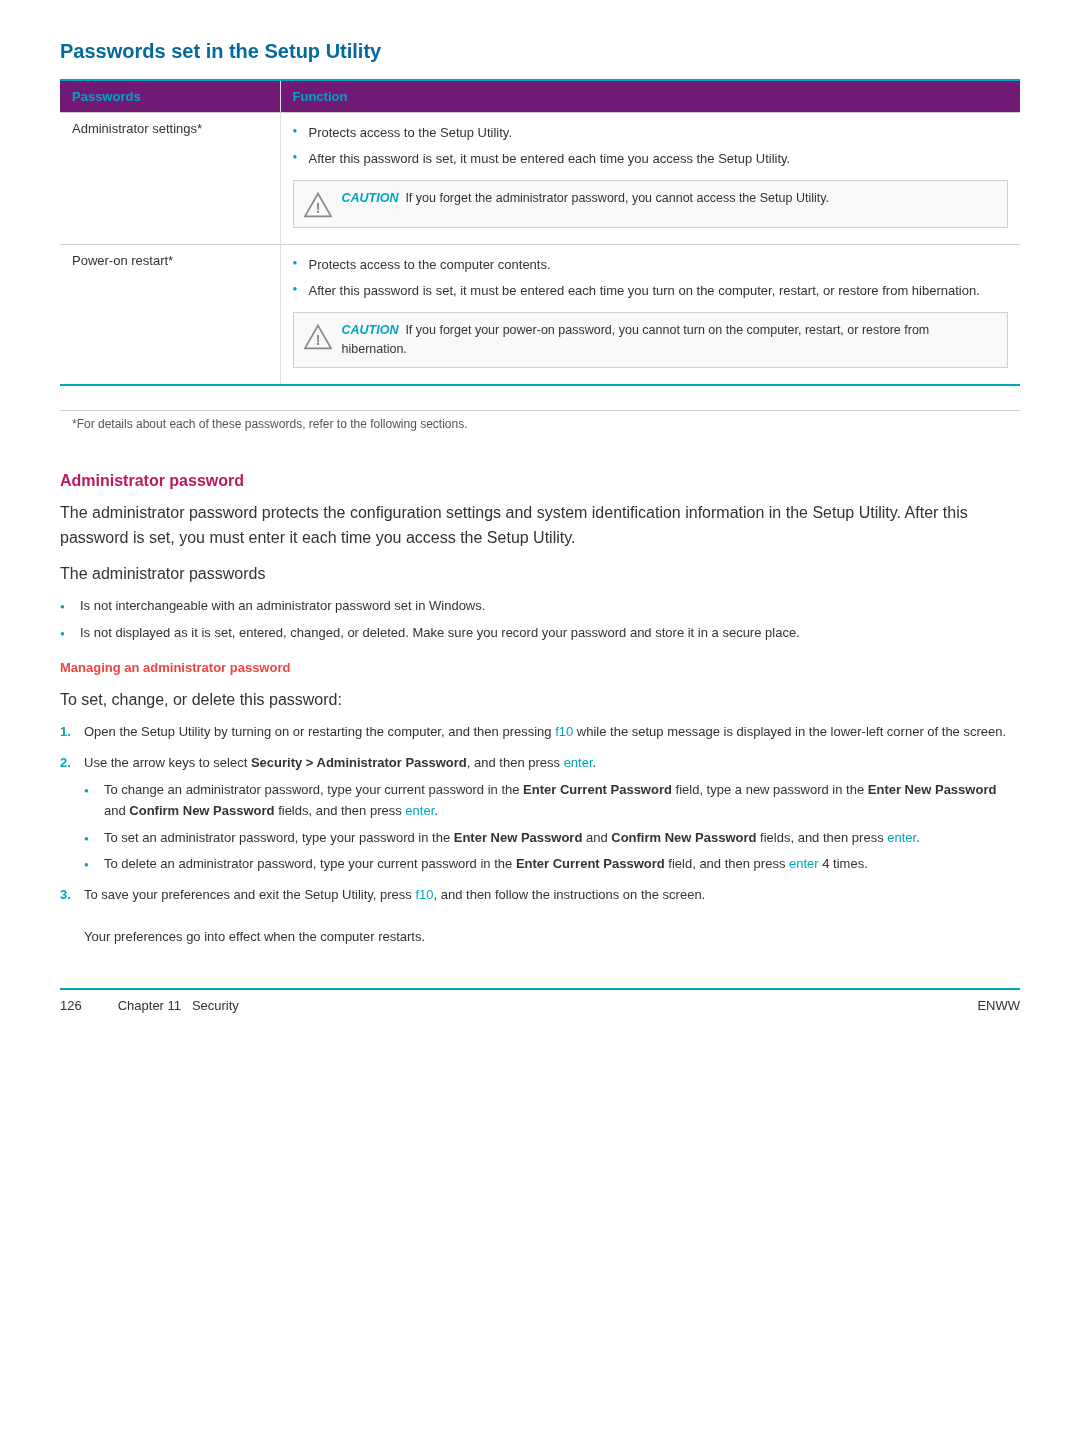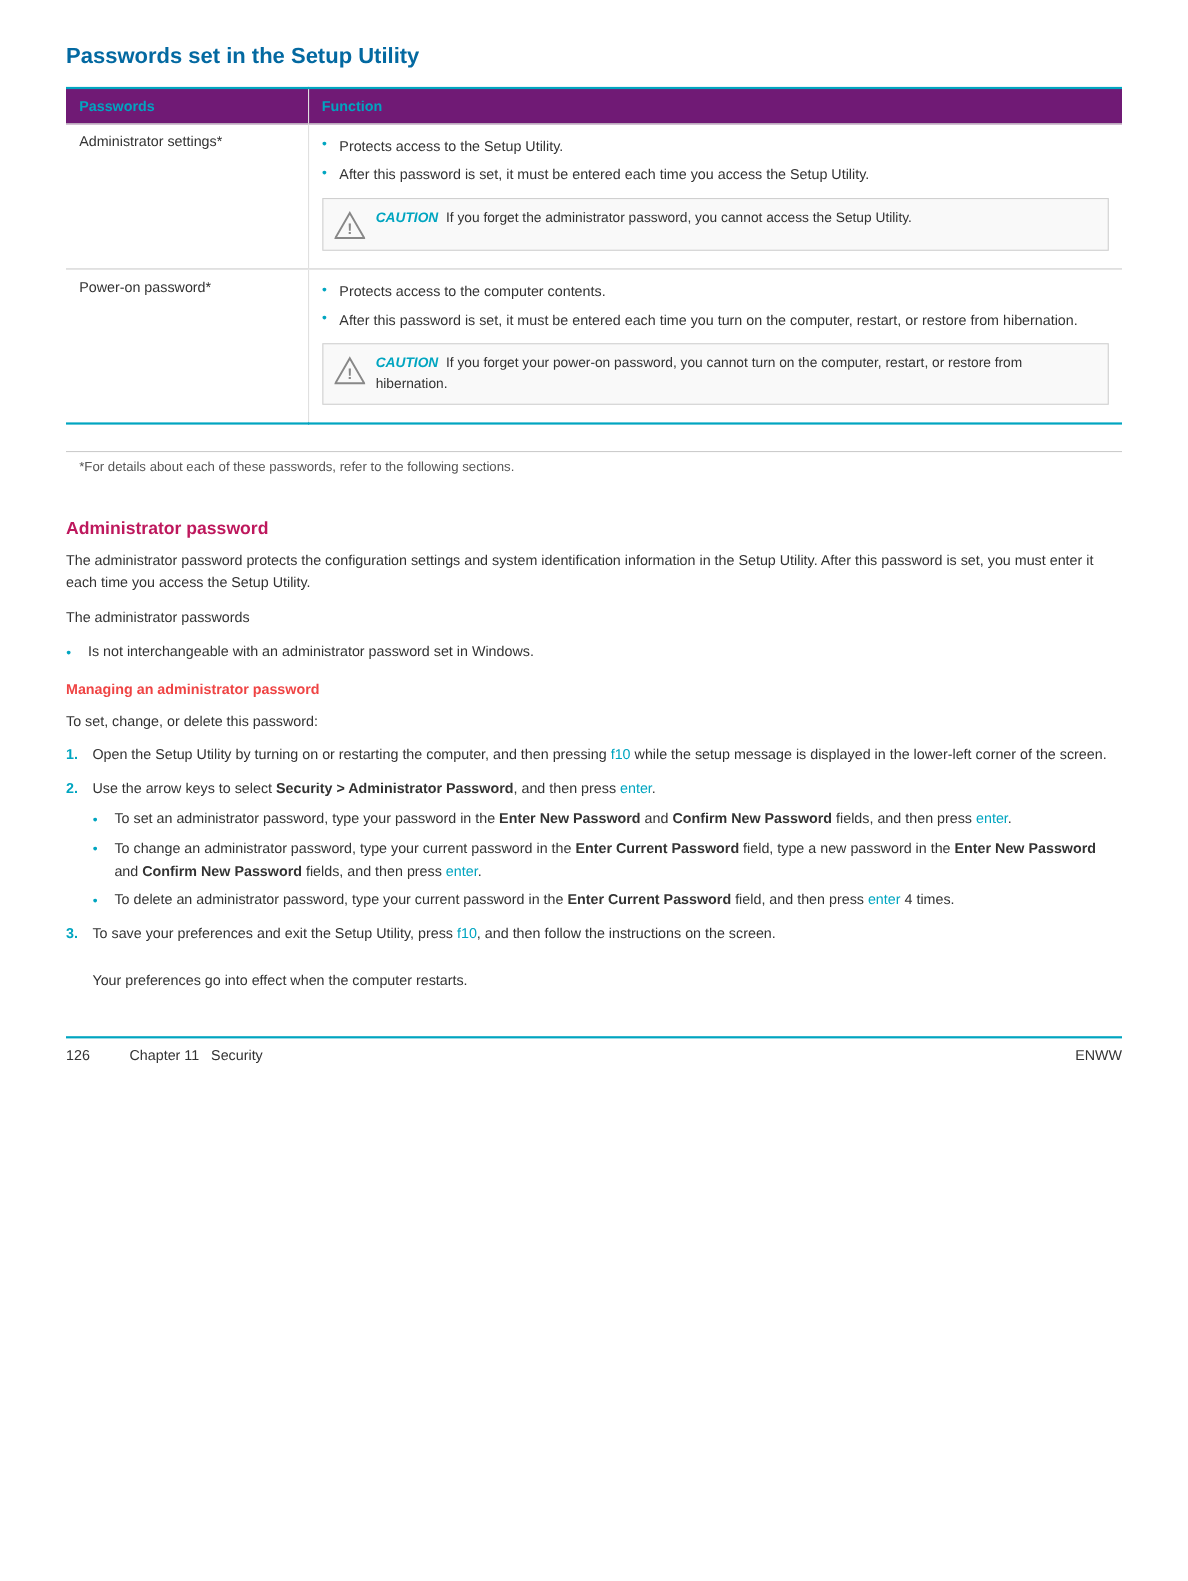--- a/index.html
+++ b/index.html
@@ -124,21 +124,21 @@
 
     
     h2.section-title {
       font-size: 16px;
       font-weight: bold;
       color: #be185d;
       margin: 20px 0 10px 0;
     }
 
     .section-para {
-      font-size: 13px;
+      font-size: 16px;
       line-height: 1.6;
       margin-bottom: 10px;
     }
 
     .section-bullet-list {
       list-style: none;
       padding: 0;
       margin: 0 0 10px 0;
     }
 
@@ -267,21 +267,21 @@
           </svg>
           <div class="caution-text">
             <span class="caution-label">CAUTION</span>
             &nbsp;If you forget the administrator password, you cannot access the Setup Utility.
           </div>
         </div>
       </td>
     </tr>
 
     <tr>
-      <td class="col-password">Power-on password*</td>
+      <td class="col-password">Power-on restart*</td>
       <td class="function-cell">
         <ul class="bullet-list">
           <li>Protects access to the computer contents.</li>
           <li>After this password is set, it must be entered each time you turn on the computer, restart, or restore from hibernation.</li>
         </ul>
         <div class="caution-box">
           <svg class="caution-icon" viewBox="0 0 32 32" fill="none" xmlns="http://www.w3.org/2000/svg">
             <polygon points="16,3 31,29 1,29" fill="none" stroke="#888" stroke-width="2"></polygon>
             <text x="16" y="25" text-anchor="middle" font-size="16" fill="#888" font-weight="bold">!</text>
           </svg>
@@ -302,35 +302,36 @@
 
 
 <h2 class="section-title">Administrator password</h2>
 
 <p class="section-para">The administrator password protects the configuration settings and system identification information in the Setup Utility. After this password is set, you must enter it each time you access the Setup Utility.</p>
 
 <p class="section-para">The administrator passwords</p>
 
 <ul class="section-bullet-list">
   <li>Is not interchangeable with an administrator password set in Windows.</li>
+  <li>Is not displayed as it is set, entered, changed, or deleted. Make sure you record your password and store it in a secure place.</li>
 </ul>
 
 <h3 class="subsection-title">Managing an administrator password</h3>
 
 <p class="section-para">To set, change, or delete this password:</p>
 
 <ol class="ordered-list">
   <li>
     Open the Setup Utility by turning on or restarting the computer, and then pressing <span class="keyword">f10</span> while the setup message is displayed in the lower-left corner of the screen.
   </li>
   <li>
     Use the arrow keys to select <span class="bold">Security &gt; Administrator Password</span>, and then press <span class="keyword">enter</span>.
     <ul class="nested-bullet-list">
+      <li>To change an administrator password, type your current password in the <span class="bold">Enter Current Password</span> field, type a new password in the <span class="bold">Enter New Password</span> and <span class="bold">Confirm New Password</span> fields, and then press <span class="keyword">enter</span>.</li>
       <li>To set an administrator password, type your password in the <span class="bold">Enter New Password</span> and <span class="bold">Confirm New Password</span> fields, and then press <span class="keyword">enter</span>.</li>
-      <li>To change an administrator password, type your current password in the <span class="bold">Enter Current Password</span> field, type a new password in the <span class="bold">Enter New Password</span> and <span class="bold">Confirm New Password</span> fields, and then press <span class="keyword">enter</span>.</li>
       <li>To delete an administrator password, type your current password in the <span class="bold">Enter Current Password</span> field, and then press <span class="keyword">enter</span> 4 times.</li>
     </ul>
   </li>
   <li>
     To save your preferences and exit the Setup Utility, press <span class="keyword">f10</span>, and then follow the instructions on the screen.
     <br><br>
     <span>Your preferences go into effect when the computer restarts.</span>
   </li>
 </ol>
 

